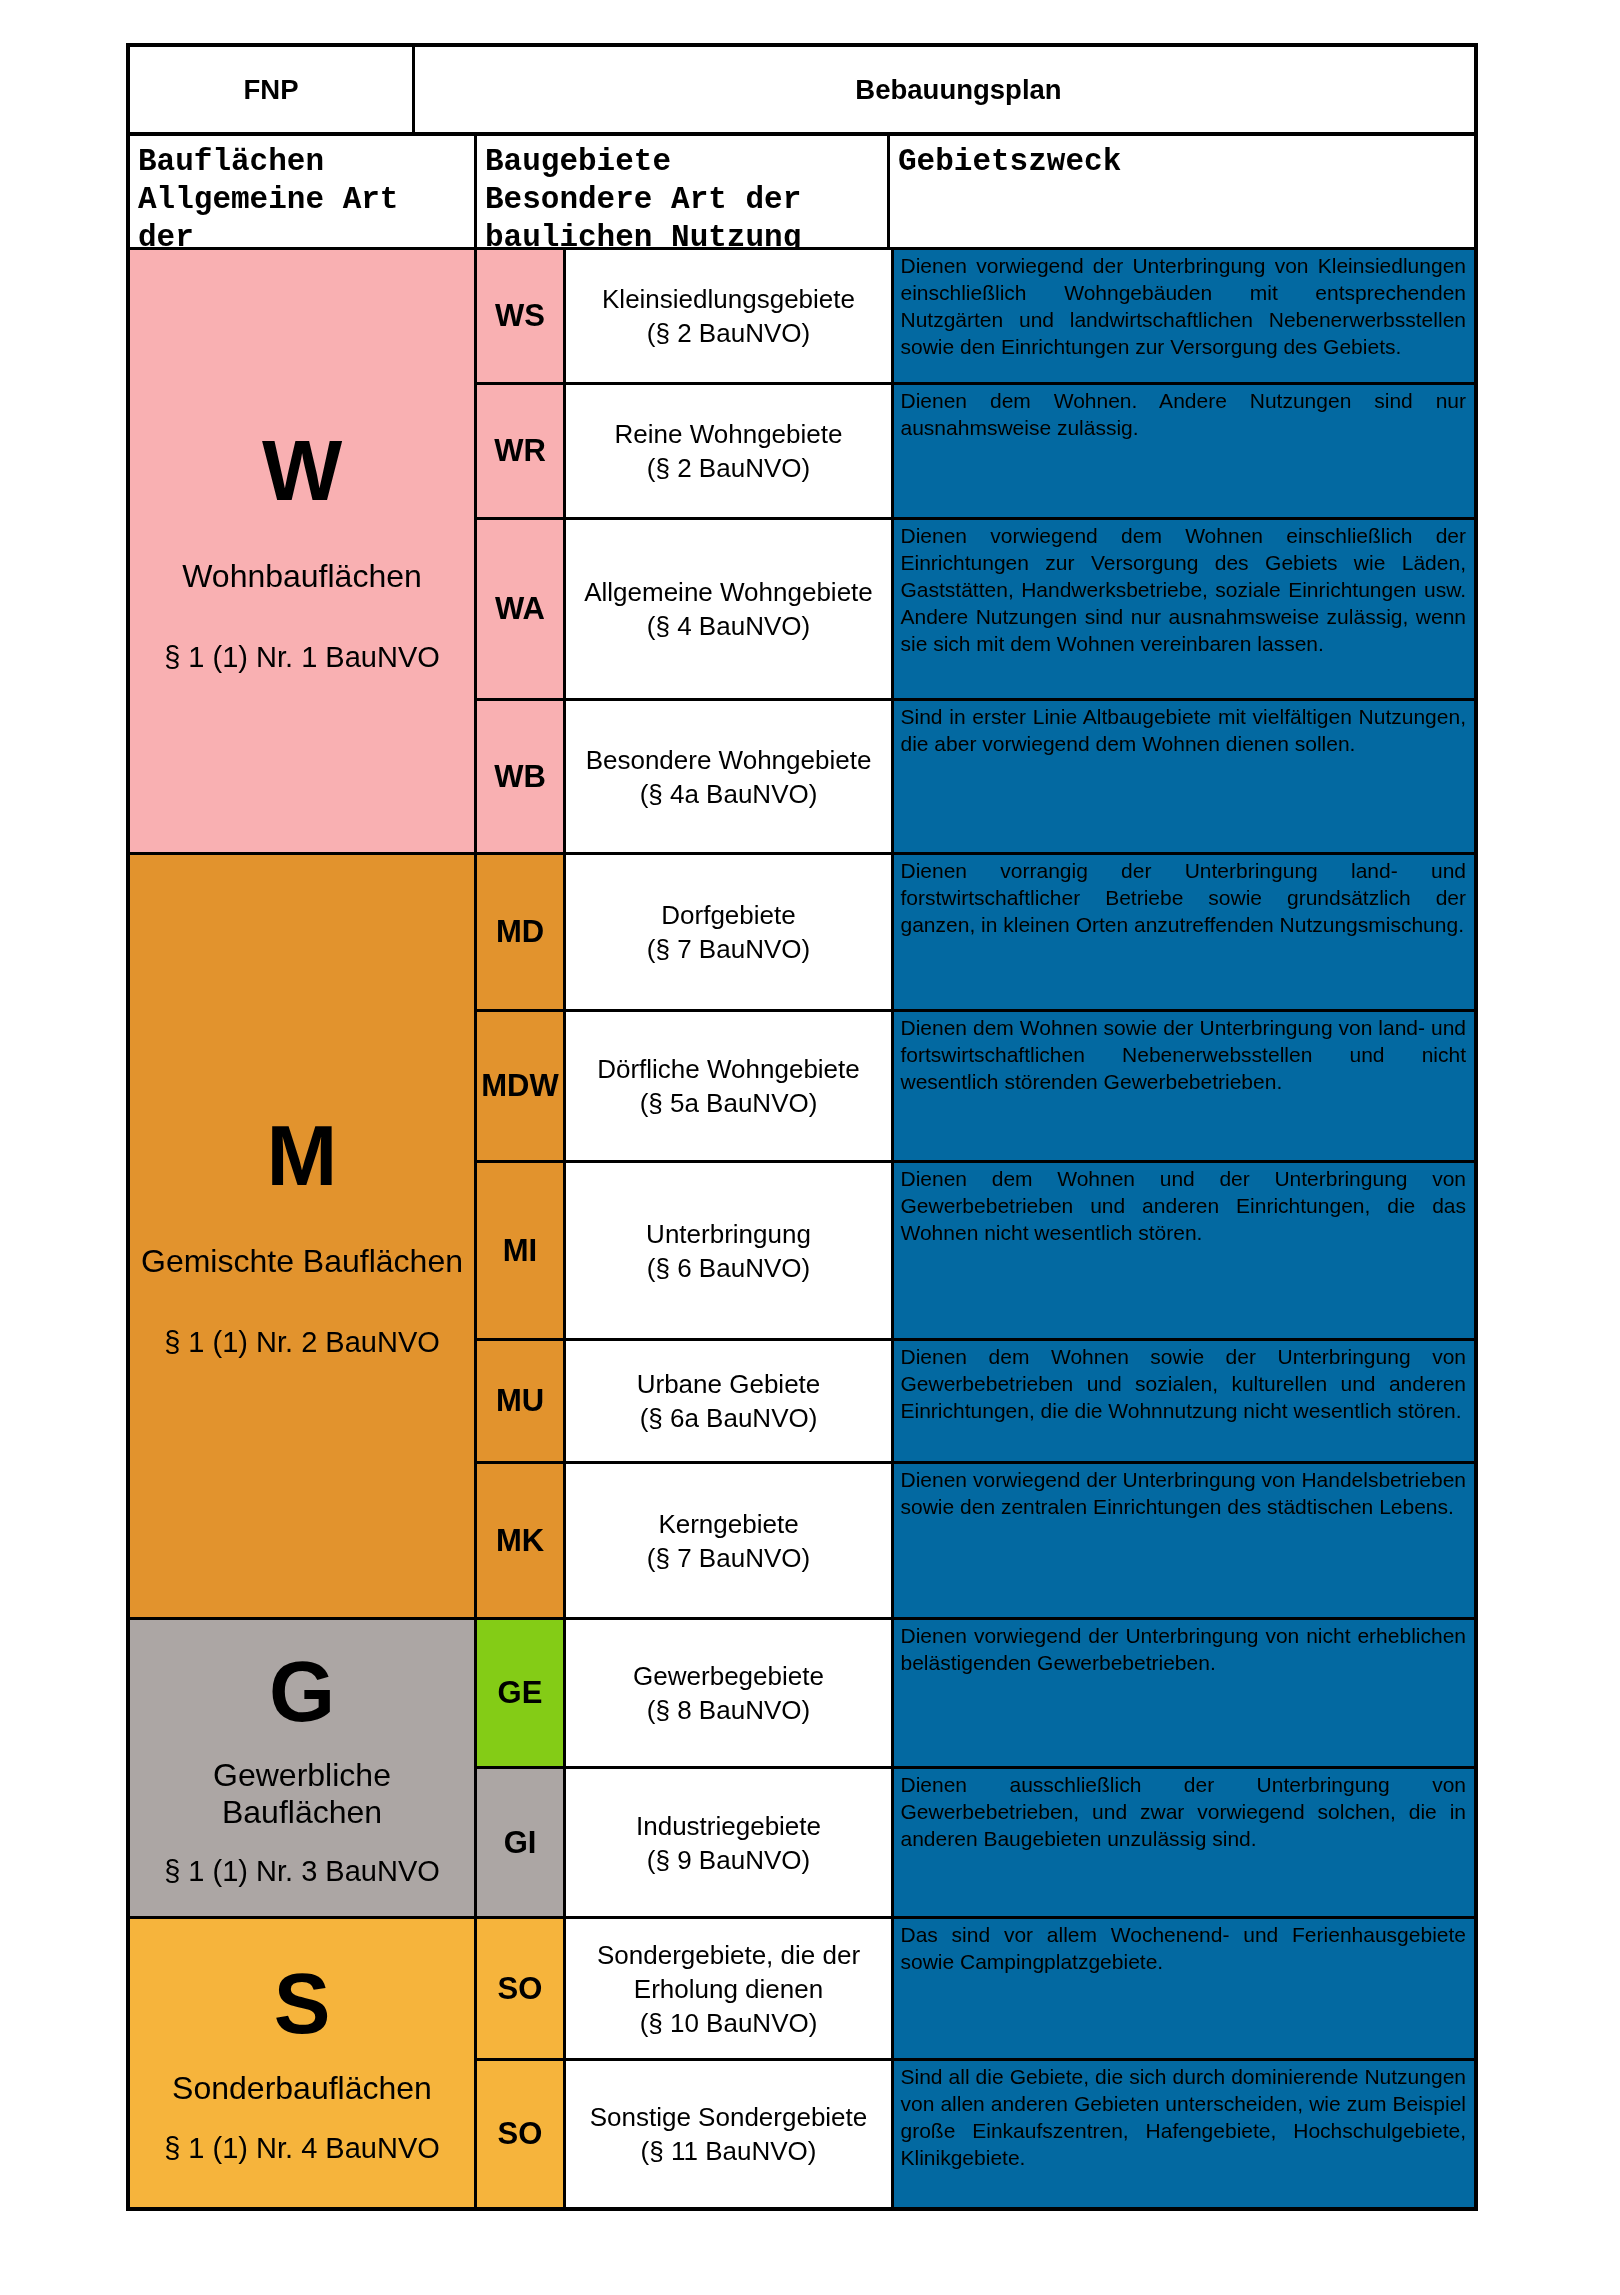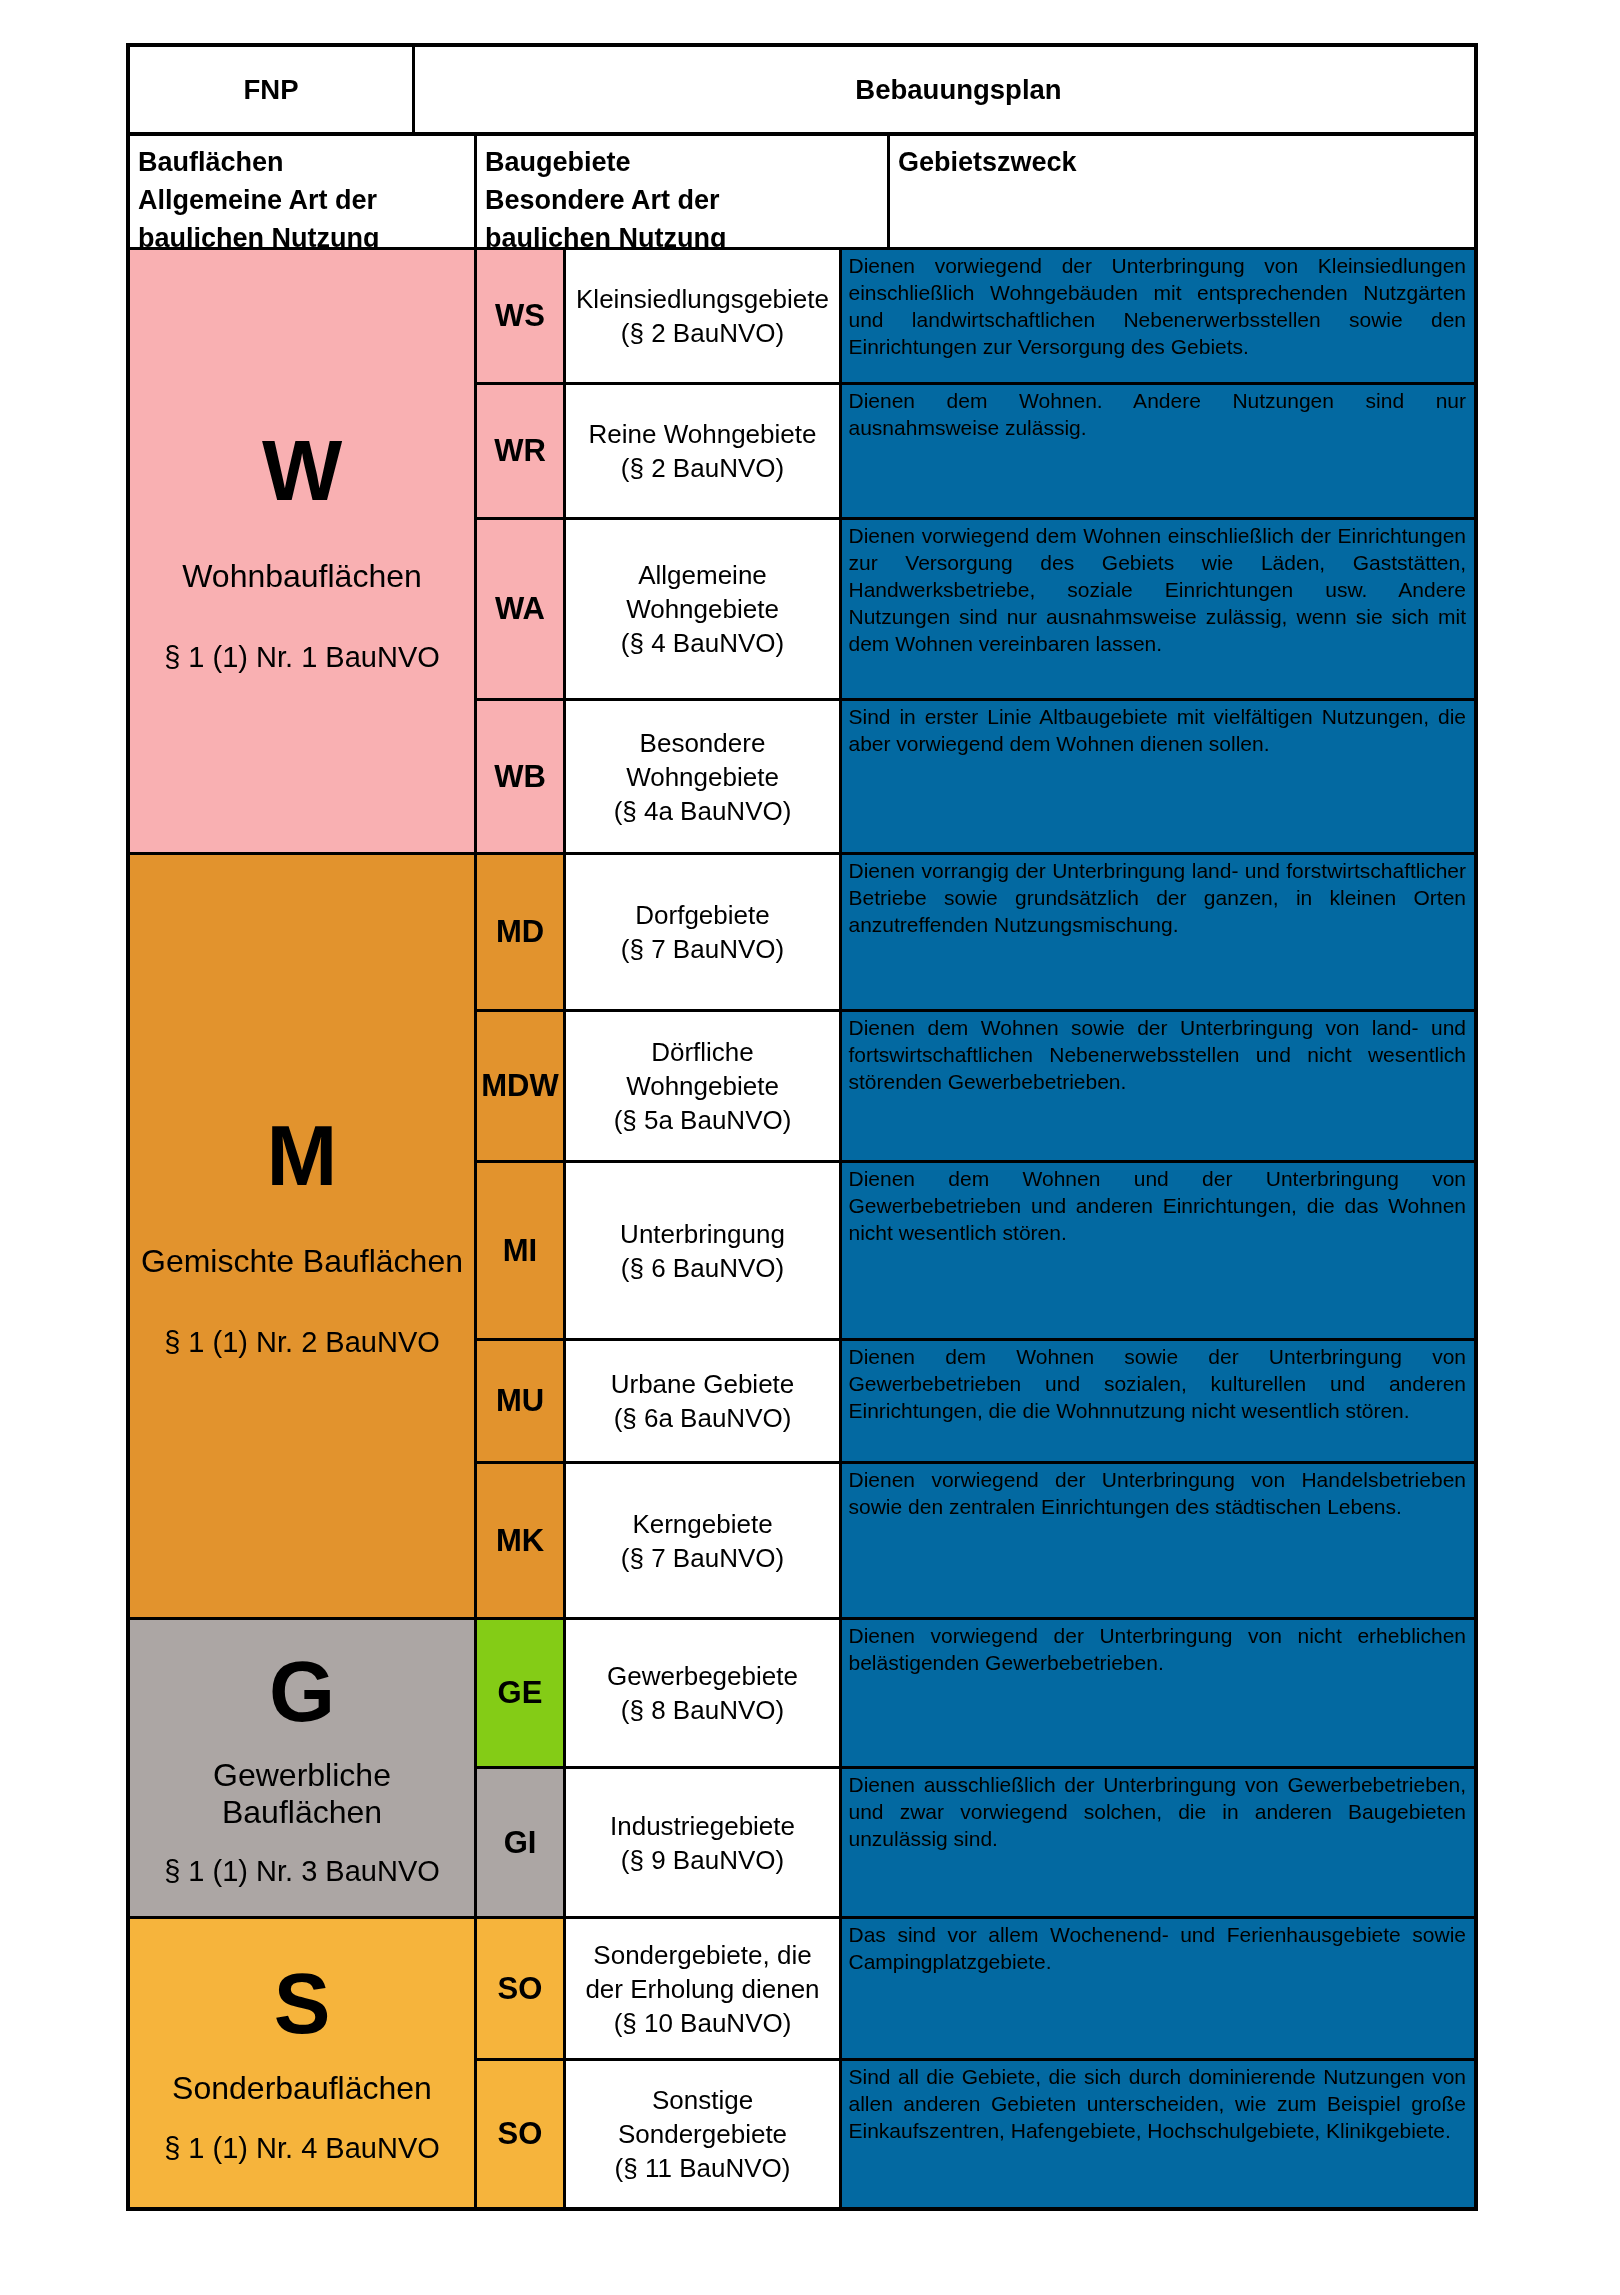--- a/index.html
+++ b/index.html
@@ -22,21 +22,21 @@
   }
 
   
   .h1row{display:flex;height:85px;}
   .h1cell{display:flex;align-items:center;justify-content:center;
           font-weight:bold;font-size:27.5px;}
   .h1row .c1{width:285px;border-right:3.2px solid #000;}
   .h1row .c2{flex:1;margin-left:28px;}
 
   .h2row{display:flex;height:115px;border-top:4px solid #000;}
-  .h2cell{padding:6.5px 8px 0 8px;font-weight:bold;font-size:27px;line-height:38px;}
+  .h2cell{padding:6.5px 8px 0 8px;font-weight:bold;font-size:31px;line-height:38px;font-family:Liberation Mono, monospace;}
   .h2row .c1{width:347px;border-right:3.2px solid #000;}
   .h2row .c23{width:413px;border-right:3.2px solid #000;}
   .h2row .c4{flex:1;}
 
   
   .body{border-top:3.2px solid #000;}
   .group{display:flex;}
   .group + .group{border-top:3.2px solid #000;}
 
   .gcell{
@@ -56,21 +56,21 @@
   .rows{flex:1;display:flex;flex-direction:column;}
   .brow{display:flex;}
   .brow + .brow{border-top:3.2px solid #000;}
 
   .code{
     width:89px;border-right:3.2px solid #000;
     display:flex;align-items:center;justify-content:center;
     font-weight:bold;font-size:31px;
   }
   .name{
-    width:276px;border-right:3.2px solid #000;background:#fff;
+    width:328px;border-right:3.2px solid #000;background:#fff;
     display:flex;flex-direction:column;align-items:center;justify-content:center;
     text-align:center;font-size:26px;line-height:34px;
     padding:0 11.3px;
   }
   .purpose{
     flex:1;background:#0369a1;
     padding:2.4px 8px 3.2px 6.5px;
     font-size:21px;line-height:27px;
     text-align:justify;text-align-last:left;
   }

